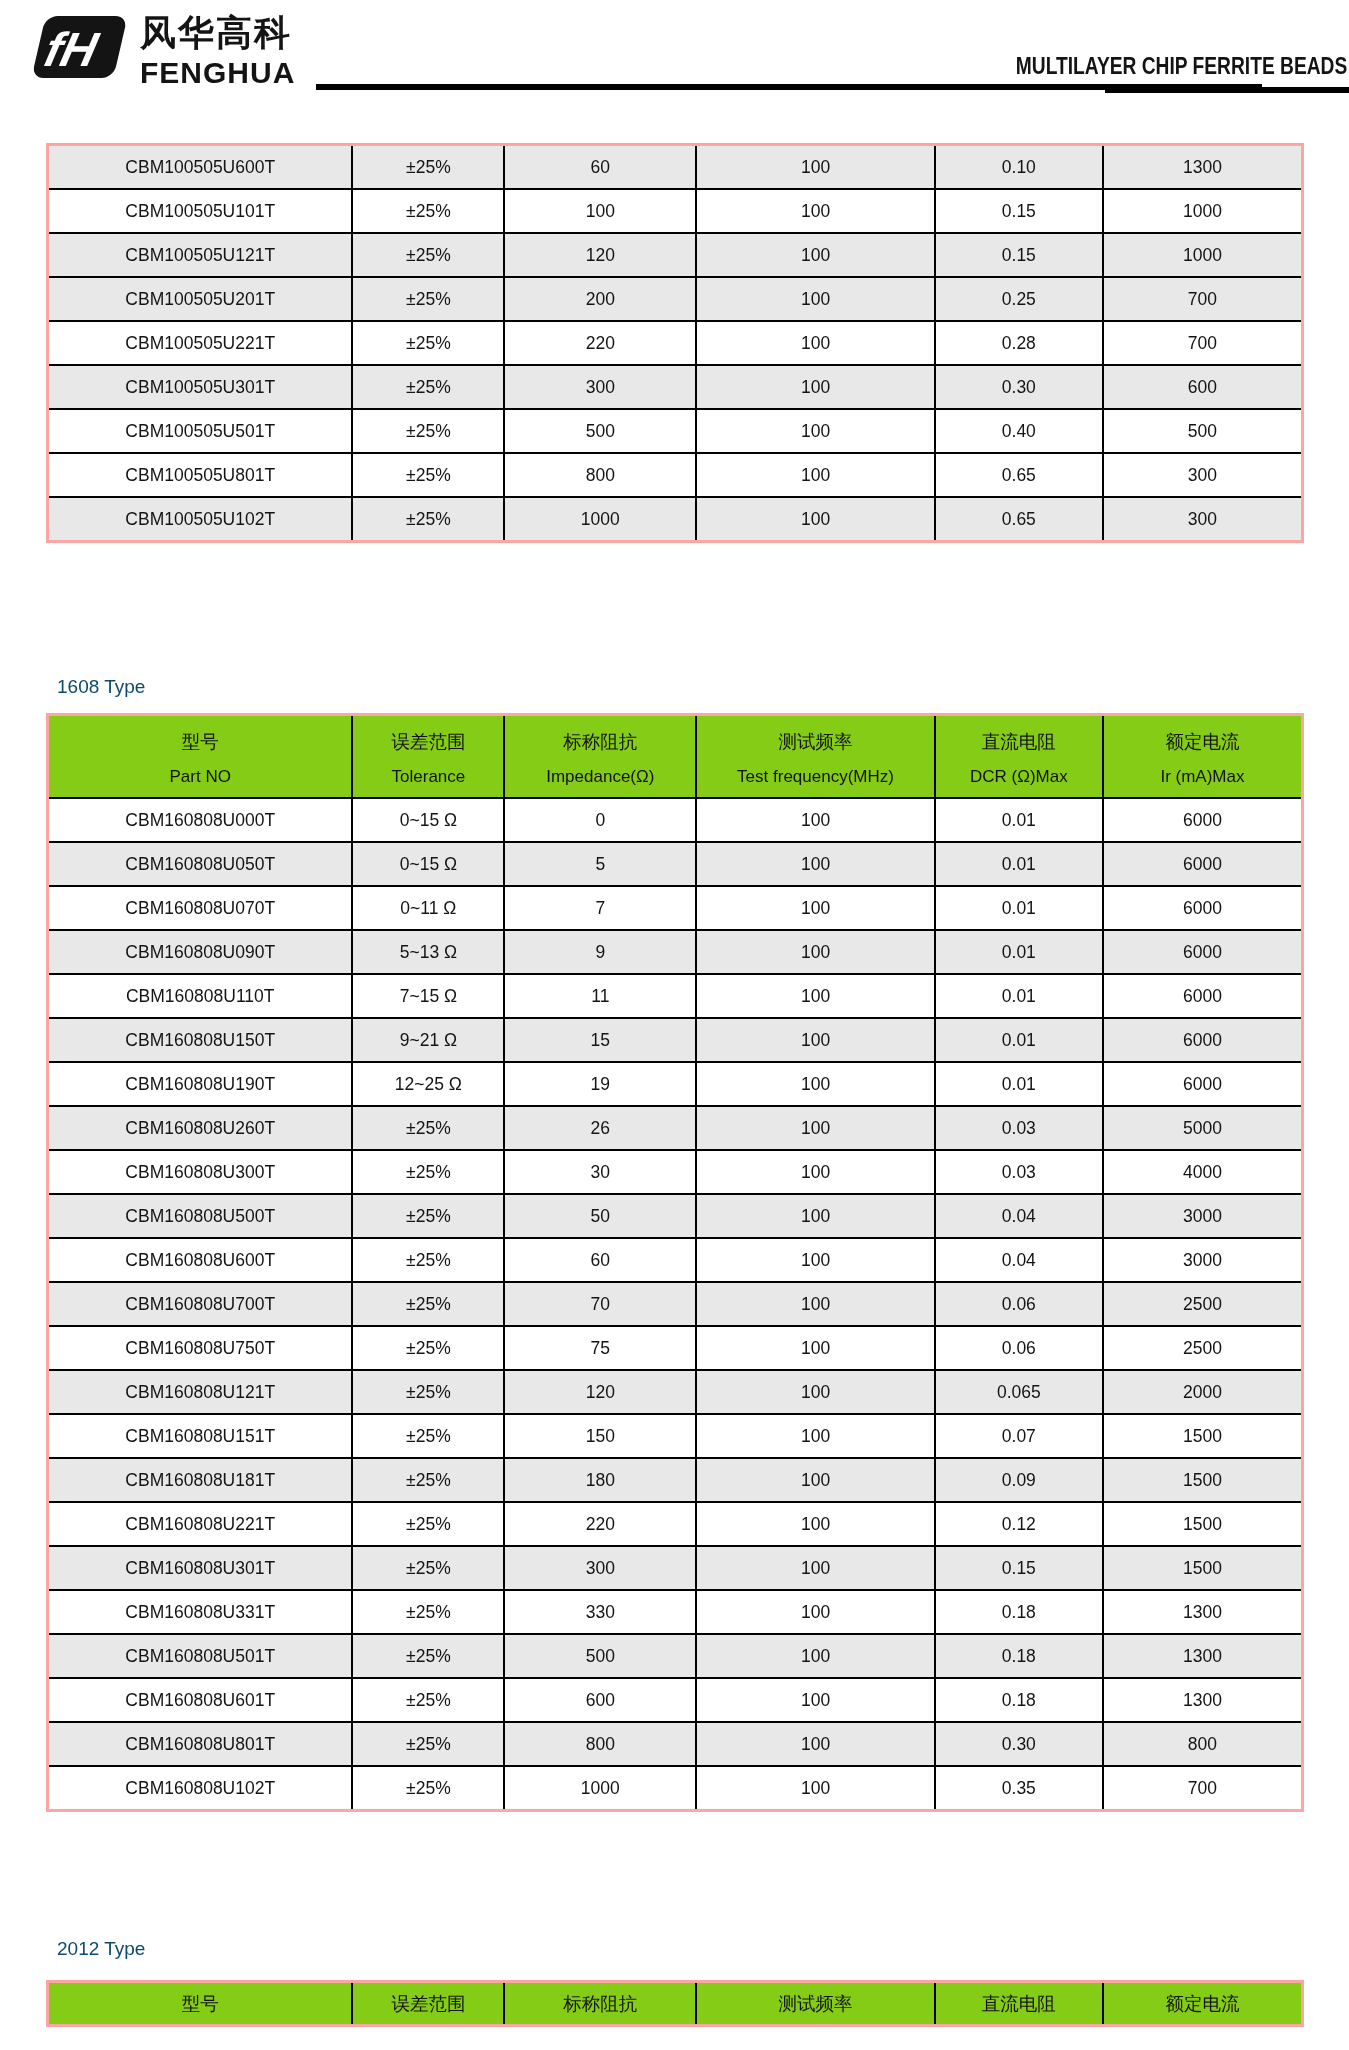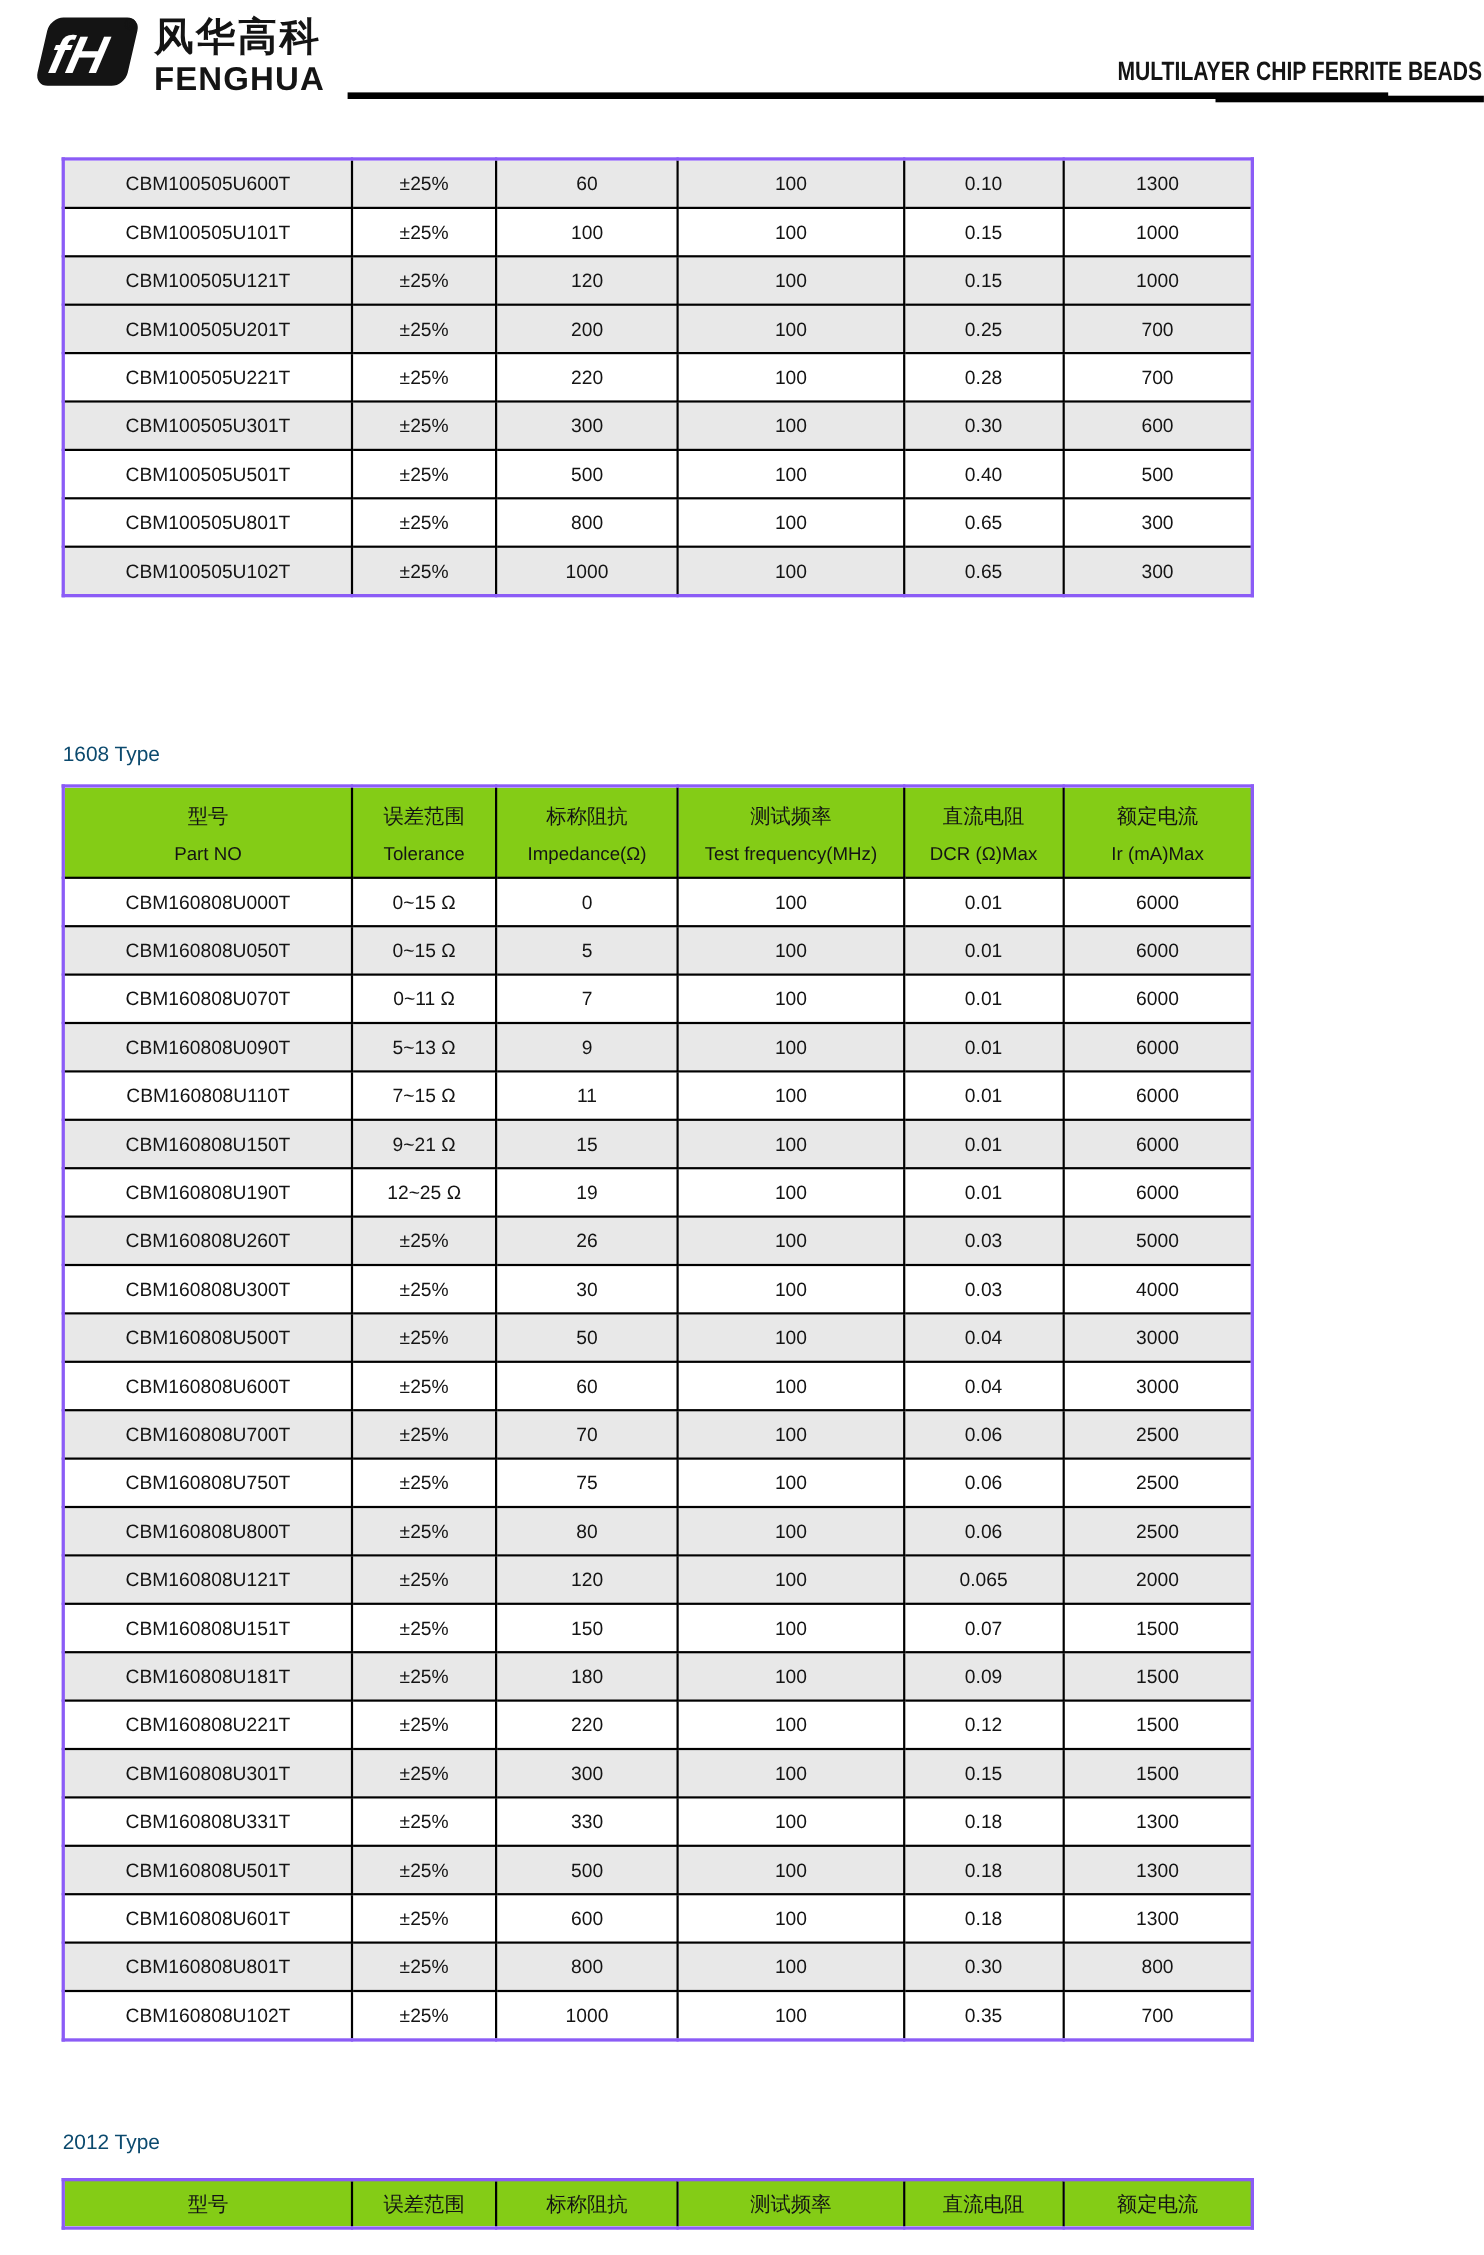--- a/index.html
+++ b/index.html
@@ -34,23 +34,23 @@
   .rule-a{position:absolute;left:316px;top:84px;width:946px;height:6px;background:#000;}
   .rule-b{position:absolute;left:1105px;top:87px;width:244px;height:6px;background:#000;}
 
   
   .sec-label{position:absolute;left:57px;font-size:19px;color:#0c4a6e;}
   .sec-label-1608{top:676px;}
   .sec-label-2012{top:1938px;}
 
   
   .data-table{
-    position:absolute;left:56px;width:1084px;
+    position:absolute;left:46px;width:1258px;
     border-collapse:collapse;table-layout:fixed;
-    border:3px solid #8b5cf6;
+    border:3px solid #fca5a5;
   }
   .t-0805{top:143px;}
   .t-1608{top:713px;}
   .t-2012{top:1980px;}
   .data-table td,.data-table th{
     border:2px solid #000;
     text-align:center;vertical-align:middle;
     font-size:17.5px;font-weight:normal;
     height:42px;padding:0;overflow:hidden;white-space:nowrap;
   }
@@ -308,28 +308,20 @@
           <td>±25%</td>
           <td>70</td>
           <td>100</td>
           <td>0.06</td>
           <td>2500</td>
         </tr>
         <tr>
           <td>CBM160808U750T</td>
           <td>±25%</td>
           <td>75</td>
-          <td>100</td>
-          <td>0.06</td>
-          <td>2500</td>
-        </tr>
-        <tr class="gray">
-          <td>CBM160808U800T</td>
-          <td>±25%</td>
-          <td>80</td>
           <td>100</td>
           <td>0.06</td>
           <td>2500</td>
         </tr>
         <tr class="gray">
           <td>CBM160808U121T</td>
           <td>±25%</td>
           <td>120</td>
           <td>100</td>
           <td>0.065</td>

